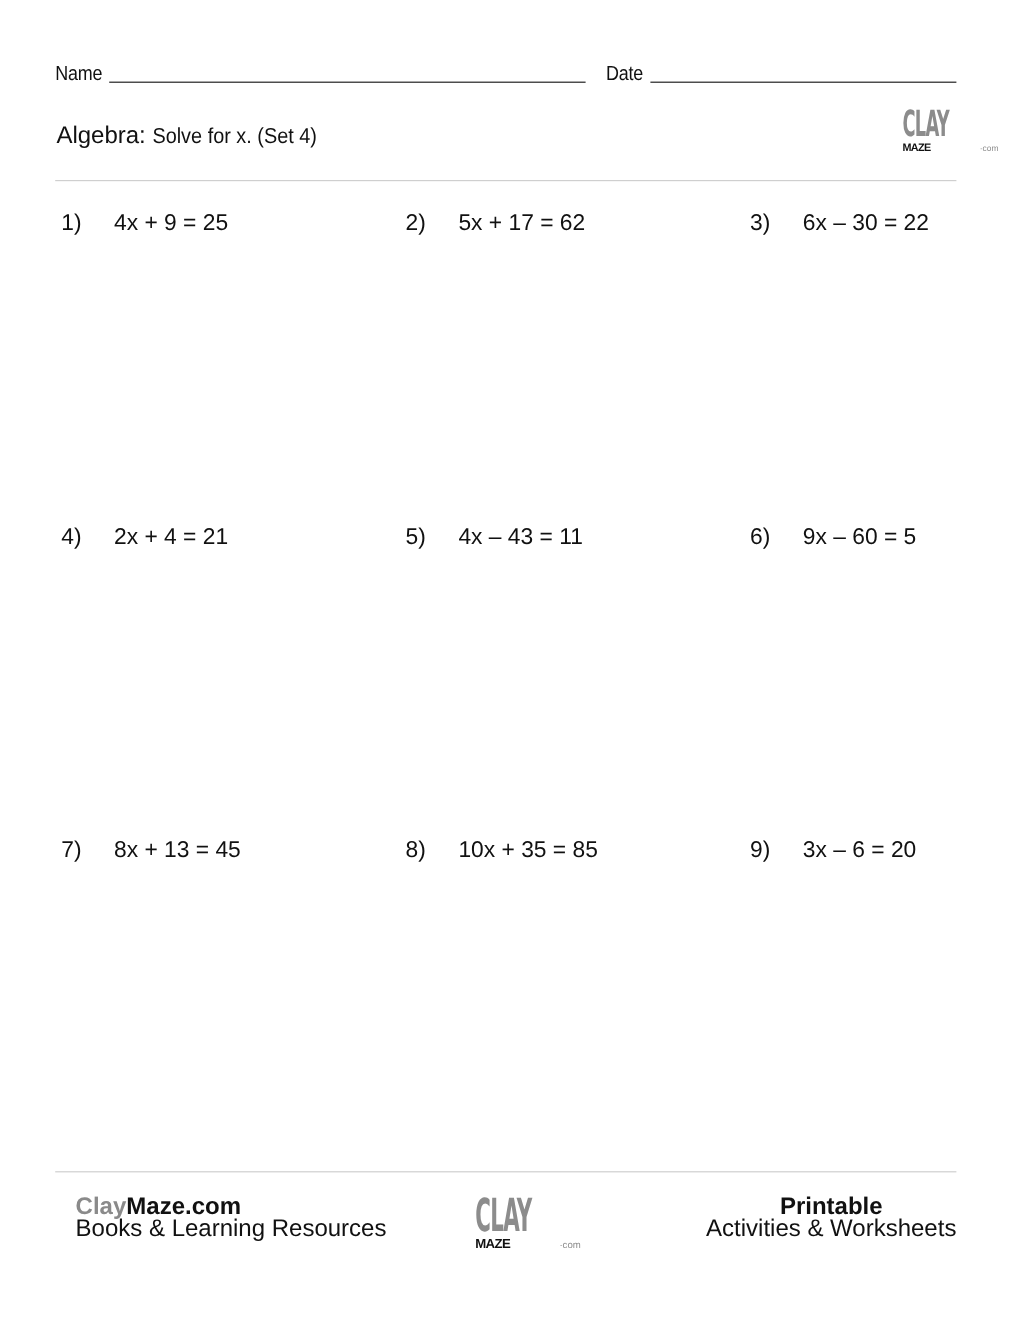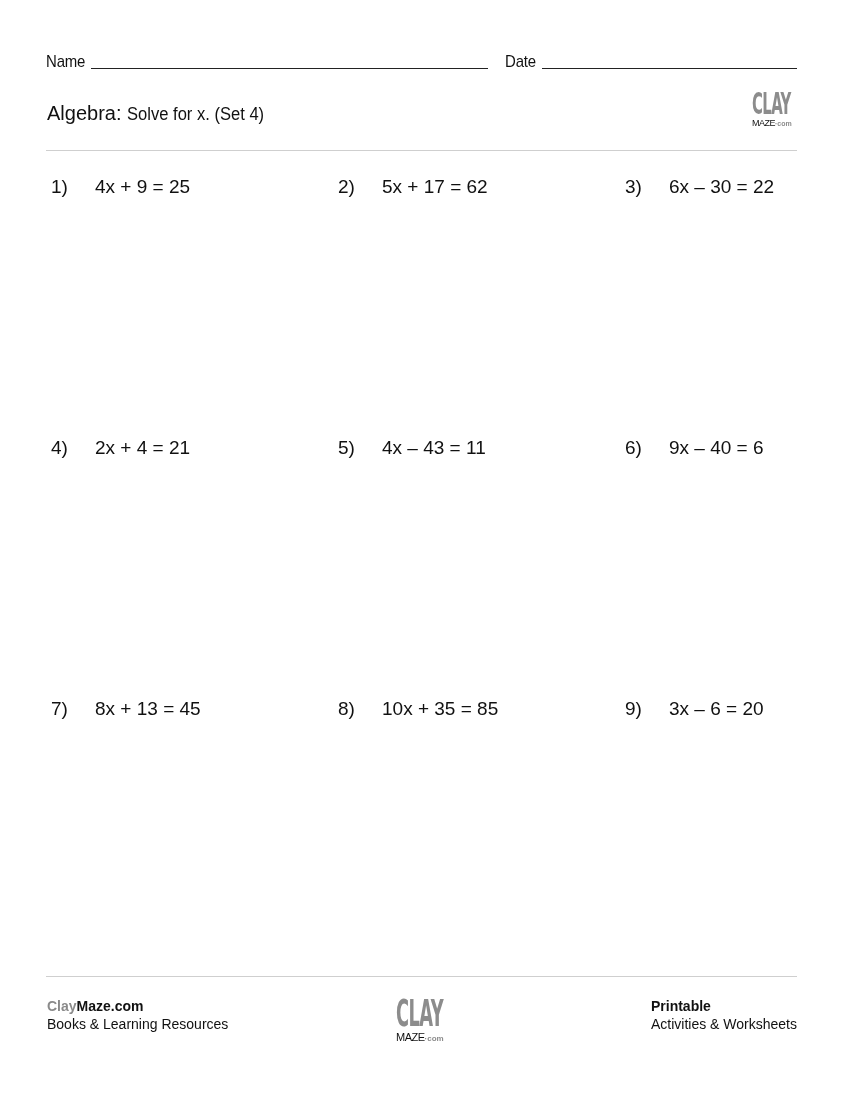--- a/index.html
+++ b/index.html
@@ -10,23 +10,23 @@
   .field-line { border-bottom: 1.5px solid #222; height: 0; }
   .title { font-size: 20px; }
   .title b { font-weight: normal; }
   .title .sub { font-size: 18px; transform: scaleX(0.92); display: inline-block; transform-origin: left center; }
   .hr { height: 0; border-top: 1.5px solid #cfcfcf; }
   .problem { font-size: 19px; white-space: nowrap; display: flex; }
   .problem .num { width: 44px; display: inline-block; }
   .logo { display: flex; flex-direction: column; align-items: flex-start; line-height: 1; }
   .logo .clay { font-family: "DejaVu Sans Condensed", "DejaVu Sans", sans-serif; font-weight: bold; color: #8c8c8c;
                 transform-origin: left top; letter-spacing: -1px; }
-  .logo .maze { font-weight: normal; color: #111; letter-spacing: -0.5px; }
-  .logo .com { color: #8c8c8c; font-weight: bold; }
-  .footer-text { font-size: 14px; line-height: 18px; }
+  .logo .maze { font-weight: bold; color: #111; letter-spacing: -0.5px; }
+  .logo .com { color: #8c8c8c; font-weight: normal; margin-left: 41px; }
+  .footer-text { font-size: 20px; line-height: 18px; margin-left: 16px; }
   .footer-text .grey { color: #8a8a8a; font-weight: bold; }
 </style>
 </head>
 <body>
 
 <div class="abs field-label" style="left:46px; top:52px;">Name</div>
 <div class="abs field-line" style="left:91px; top:68px; width:397px;"></div>
 <div class="abs field-label" style="left:505px; top:52px;">Date</div>
 <div class="abs field-line" style="left:542px; top:68px; width:255px;"></div>
 
@@ -60,21 +60,21 @@
 <div class="abs problem" style="left:51px; top:437px;">
   <span class="num">4)</span>
   <span>2x + 4 = 21</span>
 </div>
 <div class="abs problem" style="left:338px; top:437px;">
   <span class="num">5)</span>
   <span>4x – 43 = 11</span>
 </div>
 <div class="abs problem" style="left:625px; top:437px;">
   <span class="num">6)</span>
-  <span>9x – 40 = 6</span>
+  <span>9x – 60 = 5</span>
 </div>
 
 <div class="abs problem" style="left:51px; top:698px;">
   <span class="num">7)</span>
   <span>8x + 13 = 45</span>
 </div>
 <div class="abs problem" style="left:338px; top:698px;">
   <span class="num">8)</span>
   <span>10x + 35 = 85</span>
 </div>
@@ -90,16 +90,16 @@
   <div>Books &amp; Learning Resources</div>
 </div>
 
 <div class="abs logo" style="left:396px; top:994px;">
   <span class="clay" style="font-size:38px; transform:scaleX(0.52); height:40px;">CLAY</span>
   <span style="font-size:11px; margin-top:-2px; white-space:nowrap;">
     <span class="maze">MAZE</span><span class="com" style="font-size:8px;">·com</span>
   </span>
 </div>
 
-<div class="abs footer-text" style="right:53px; top:997px; text-align:left;">
+<div class="abs footer-text" style="right:53px; top:997px; text-align:center;">
   <div style="font-weight:bold;">Printable</div>
   <div>Activities &amp; Worksheets</div>
 </div>
 
 </body></html>

